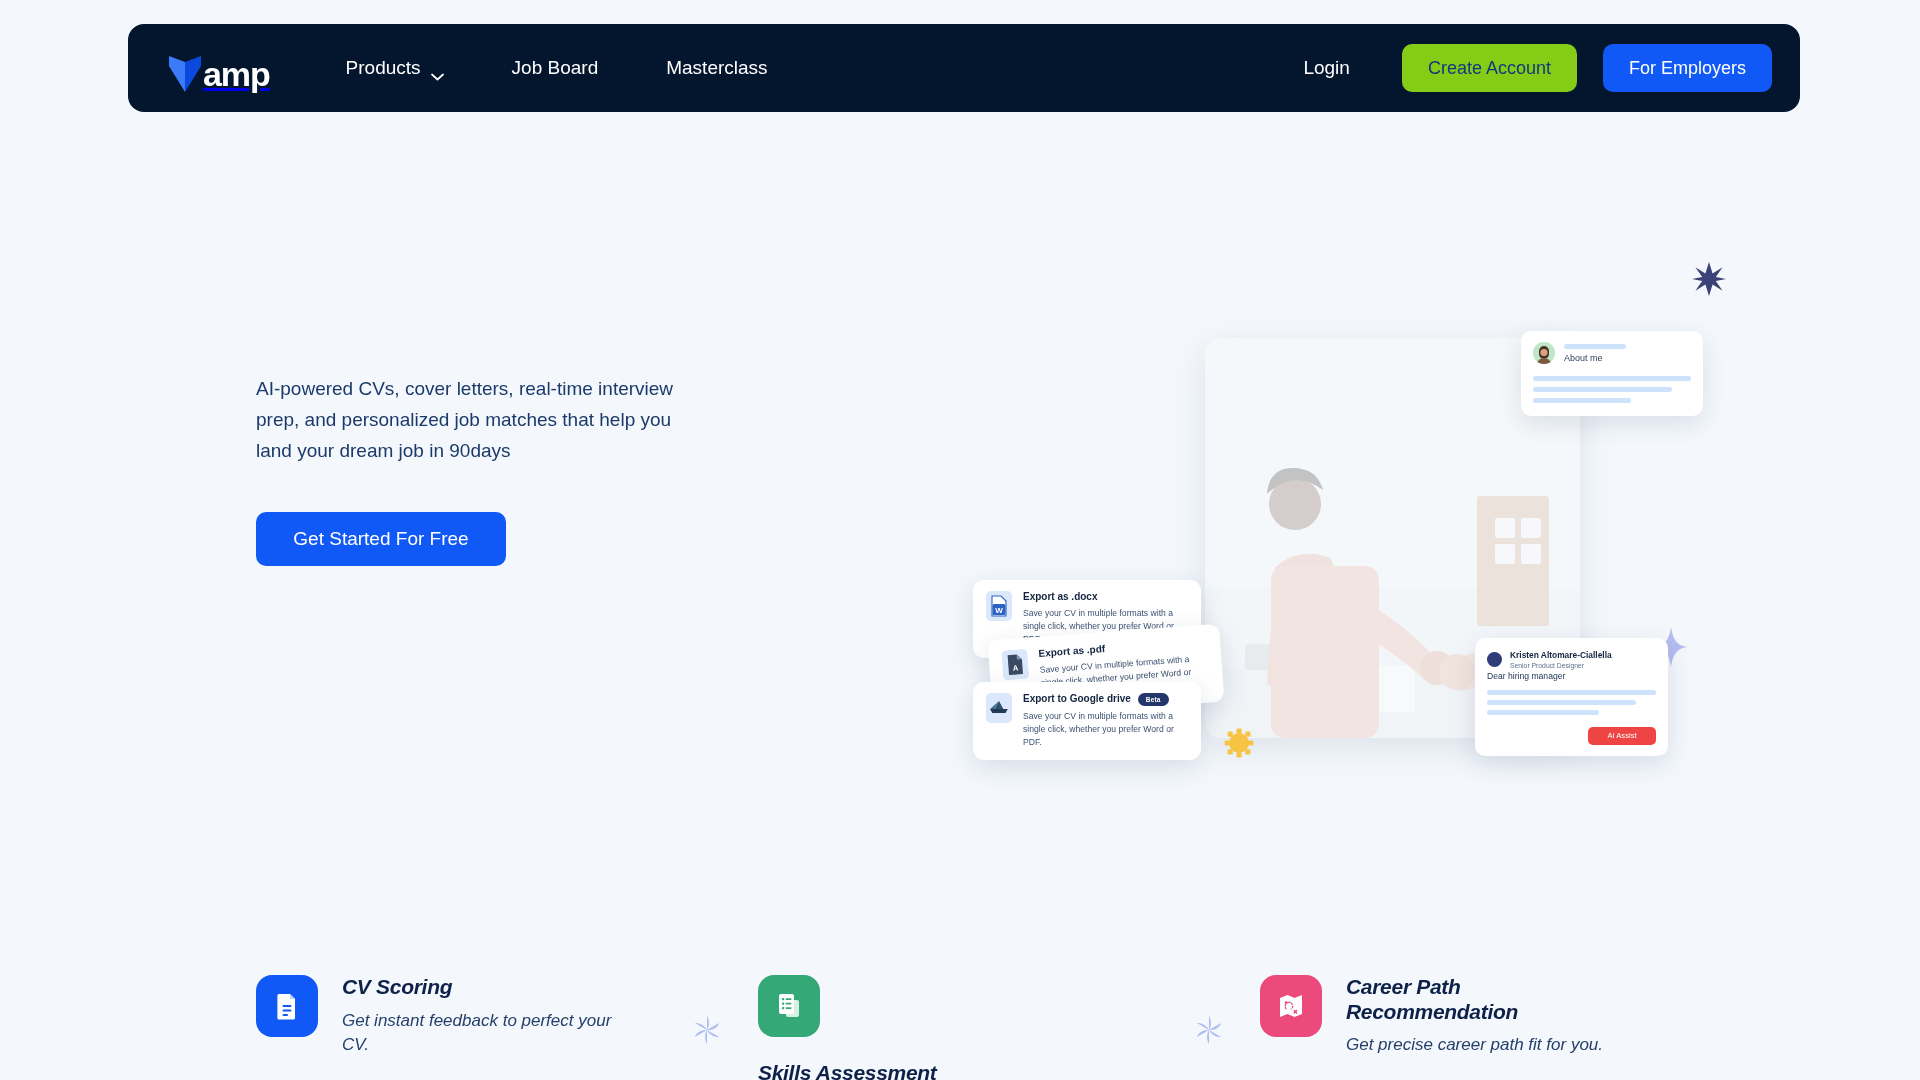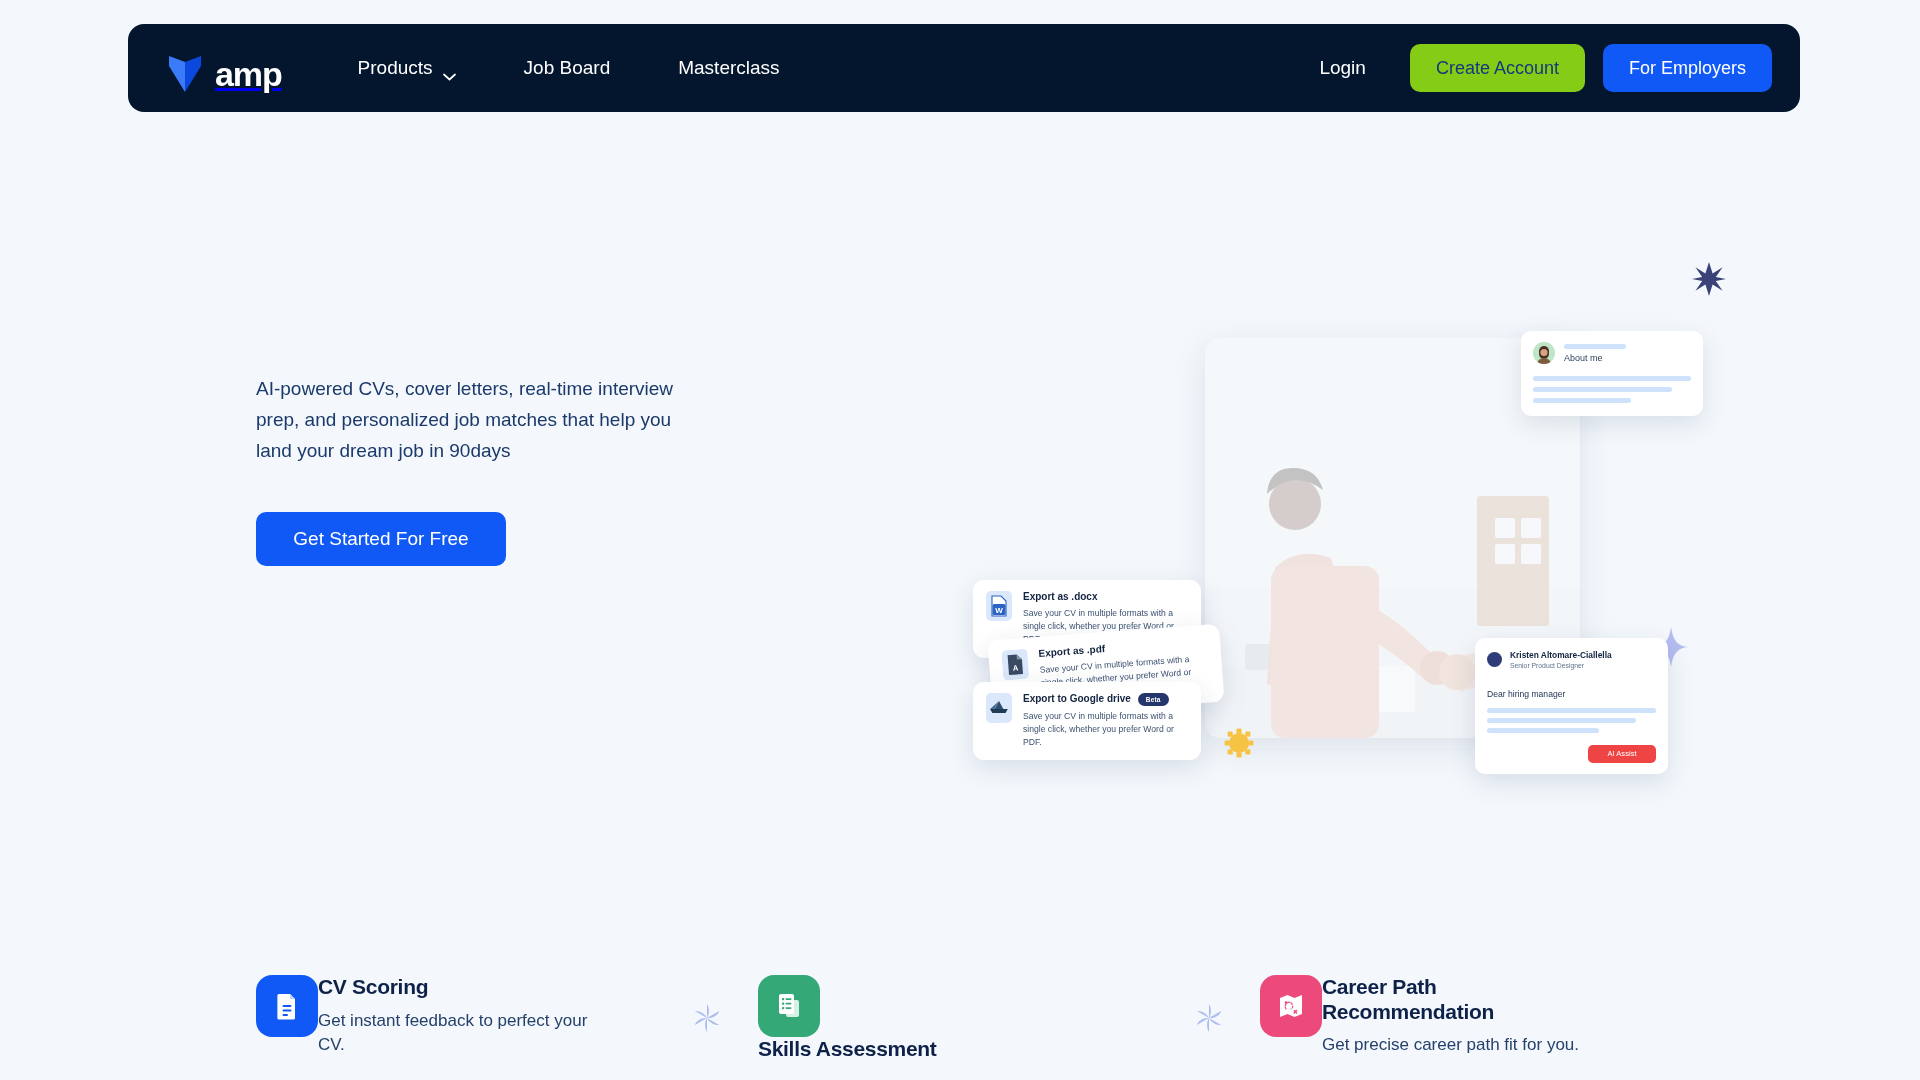--- a/index.html
+++ b/index.html
@@ -11,34 +11,34 @@
     -webkit-font-smoothing:antialiased;
   }
   .page{position:relative;width:1920px;height:1080px;}
 
   
   .navbar{
     position:absolute;left:128px;top:24px;width:1672px;height:88px;
     background:#04162e;border-radius:16px;
     display:flex;align-items:center;padding:0 28px 0 40px;
   }
-  .brand{display:flex;align-items:center;gap:16px;margin-right:42px;margin-top:12px;}
+  .brand{display:flex;align-items:center;gap:4px;margin-right:42px;margin-top:12px;}
   .brand-mark{width:34px;height:40px;display:block;margin-right:2px;}
   .brand-text{
     color:#ffffff;font-size:34px;font-weight:700;letter-spacing:-1.1px;
     line-height:1;margin-left:-5px;
   }
   .nav-links{display:flex;align-items:center;gap:0;}
   .nav-link{
     color:#ffffff;font-size:19px;font-weight:400;
     padding:10px 34px;cursor:pointer;white-space:nowrap;
     display:flex;align-items:center;gap:10px;text-decoration:none;
   }
   .chev{display:inline-block;width:13px;height:8px;}
-  .nav-right{margin-left:auto;display:flex;align-items:center;gap:0;}
+  .nav-right{margin-left:auto;display:flex;align-items:center;gap:8px;}
   .login-link{
     color:#ffffff;font-size:19px;padding:10px 28px;cursor:pointer;
     text-decoration:none;white-space:nowrap;
   }
   .btn-create{
     background:#84cc16;color:#12397f;font-size:18px;font-weight:500;
     border:none;border-radius:10px;padding:0 26px;height:48px;
     display:flex;align-items:center;cursor:pointer;margin-left:16px;
     font-family:inherit;white-space:nowrap;
   }
@@ -119,38 +119,38 @@
   
   .cover-card{
     position:absolute;left:505px;top:358px;width:193px;
     background:#fff;border-radius:10px;padding:12px 12px 11px 12px;
     box-shadow:0 8px 26px rgba(25,48,90,.13);
   }
   .cover-head{display:flex;align-items:center;gap:8px;}
   .cover-dot{width:15px;height:15px;border-radius:50%;background:#2e3c78;flex:none;}
   .cover-name{font-size:8.4px;font-weight:700;color:#12233f;line-height:1.25;}
   .cover-role{font-size:6.8px;color:#5c6f8c;margin-top:1px;}
-  .cover-greet{font-size:8.6px;color:#1c3050;margin-top:20px;}
+  .cover-greet{font-size:8.6px;color:#1c3050;margin-top:2px;}
   .cover-lines{margin-top:9px;display:flex;flex-direction:column;gap:5px;}
   .ai-assist{
     margin-top:12px;margin-left:auto;background:#ef4444;color:#fff;
     font-size:7.6px;border:none;border-radius:5px;height:18px;width:68px;
     display:flex;align-items:center;justify-content:center;cursor:pointer;
     font-family:inherit;
   }
   .cover-foot{display:flex;}
 
   .deco{position:absolute;}
 
   
   .features{
     position:absolute;left:256px;top:975px;width:1560px;
     display:flex;align-items:flex-start;
   }
-  .feat{display:flex;align-items:flex-start;}
+  .feat{display:flex;gap:24px;align-items:flex-start;font-style:italic;}
   .feat-icon{
     width:62px;height:62px;border-radius:16px;flex:none;
     display:flex;align-items:center;justify-content:center;
   }
   .feat-title{font-size:21px;font-weight:700;color:#0d2149;line-height:1.18;letter-spacing:-.3px;}
   .feat-desc{font-size:17px;color:#25406b;line-height:1.44;margin-top:9px;max-width:290px;}
   .sep{
     flex:none;width:34px;height:34px;align-self:center;margin:0 34px;
     display:flex;align-items:center;justify-content:center;
   }

